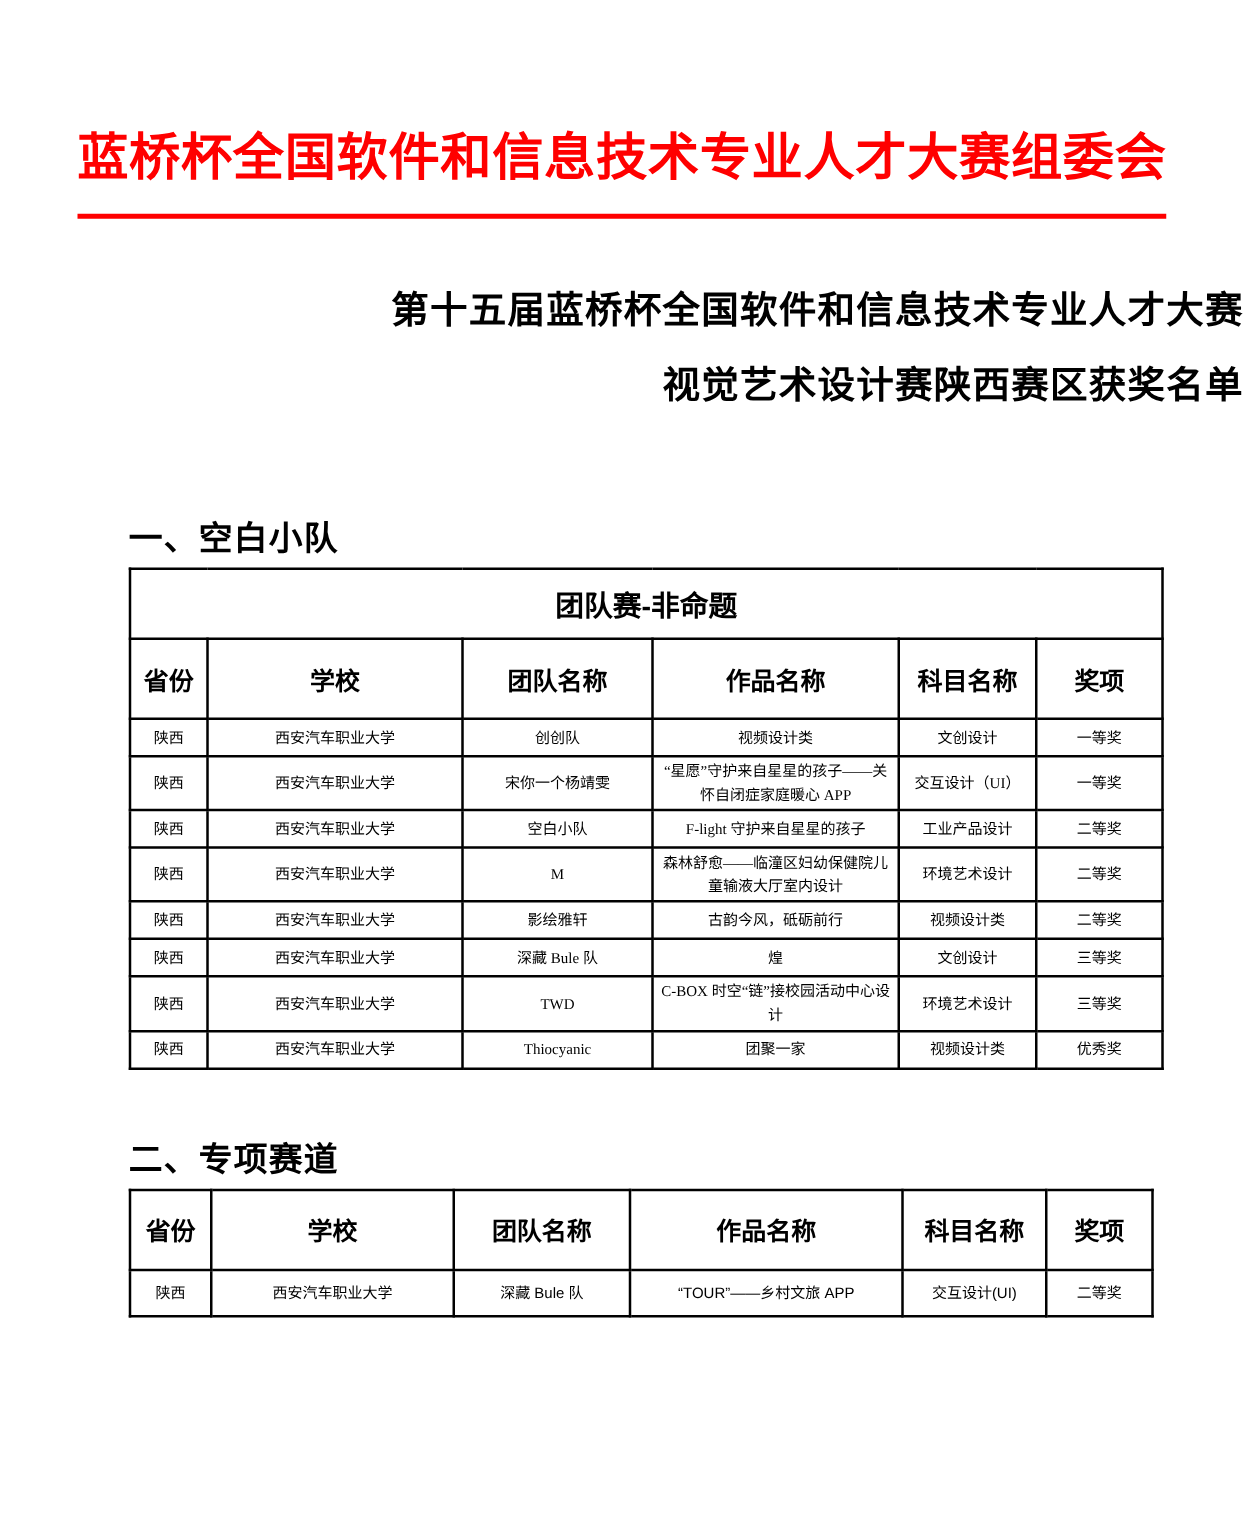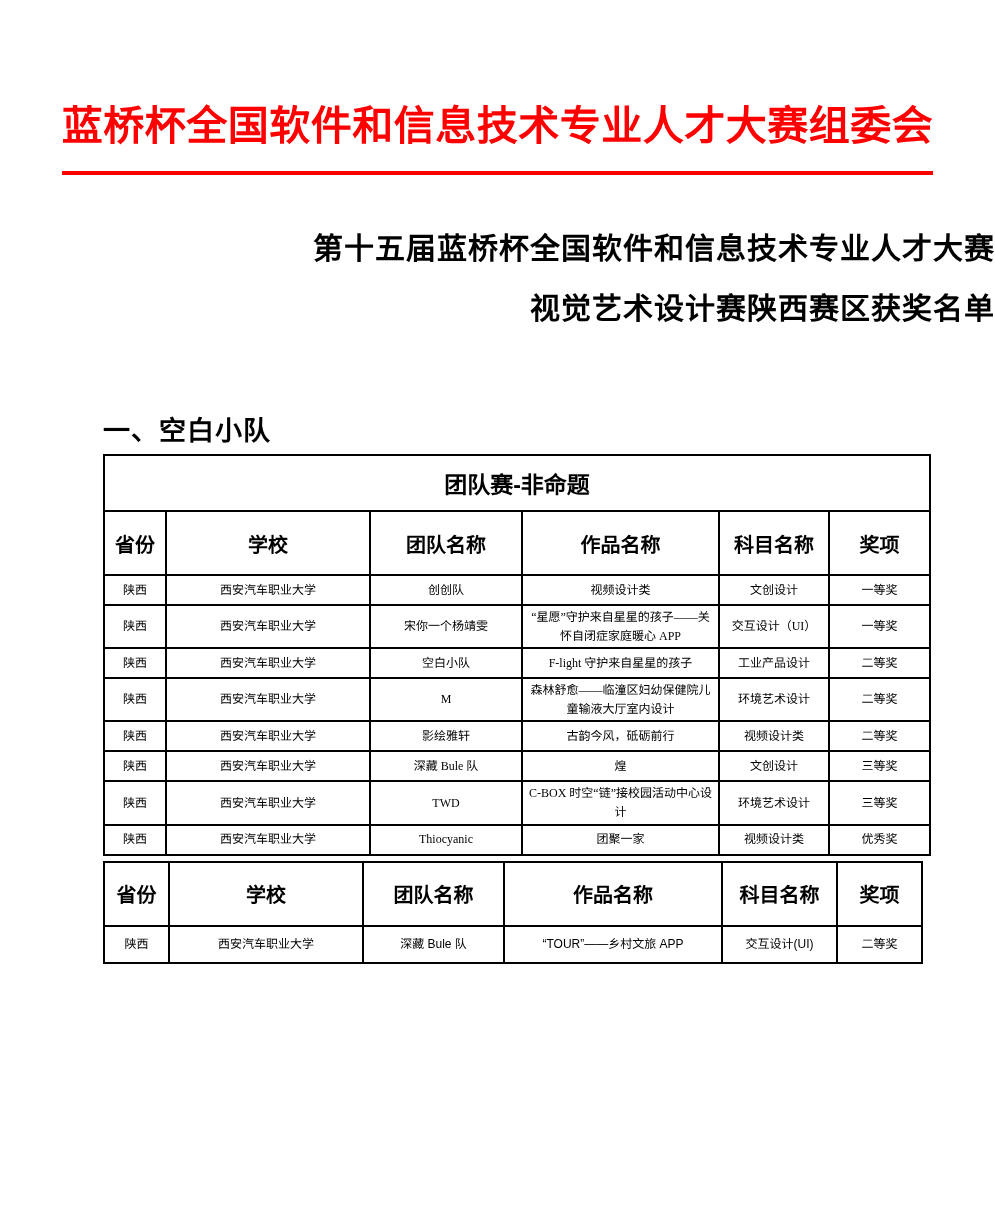--- a/index.html
+++ b/index.html
@@ -191,20 +191,21 @@
         <td>陕西</td>
         <td>西安汽车职业大学</td>
         <td>Thiocyanic</td>
         <td>团聚一家</td>
         <td>视频设计类</td>
         <td>优秀奖</td>
       </tr>
     </tbody>
   </table>
 
+  <div class="section-heading second">二、专项赛道</div>
 
   <table class="award-table sans-body">
     <colgroup>
       <col style="width:65px">
         <col style="width:194px">
         <col style="width:141px">
       <col style="width:218px">
         <col style="width:115px">
         <col style="width:85px">
     </colgroup>

